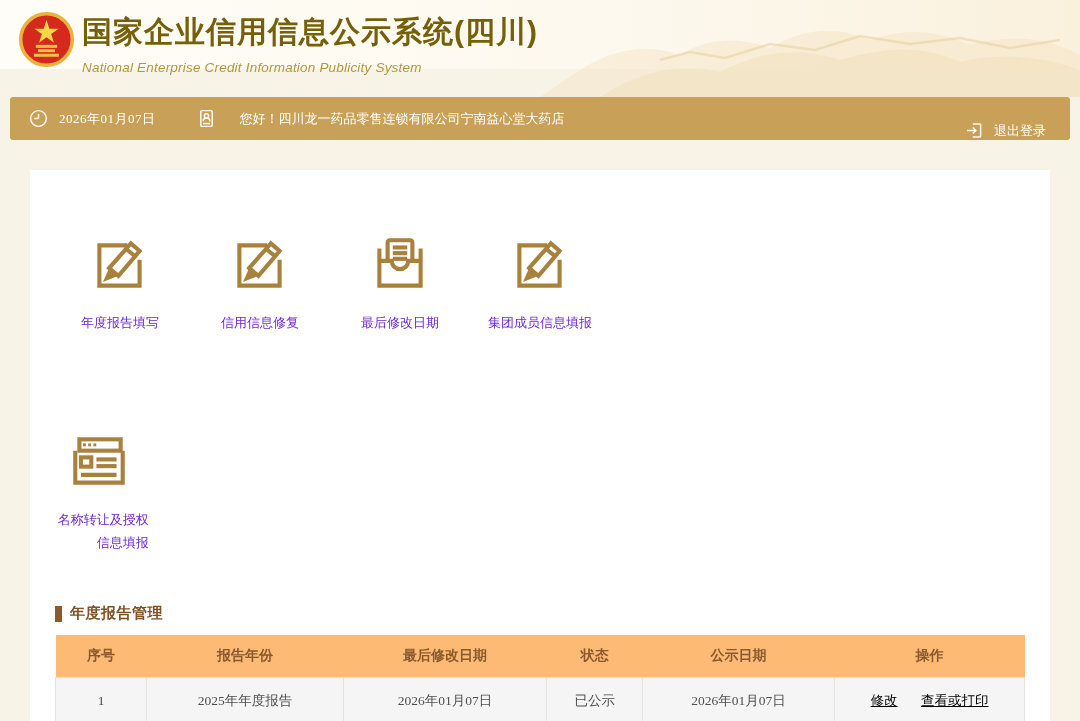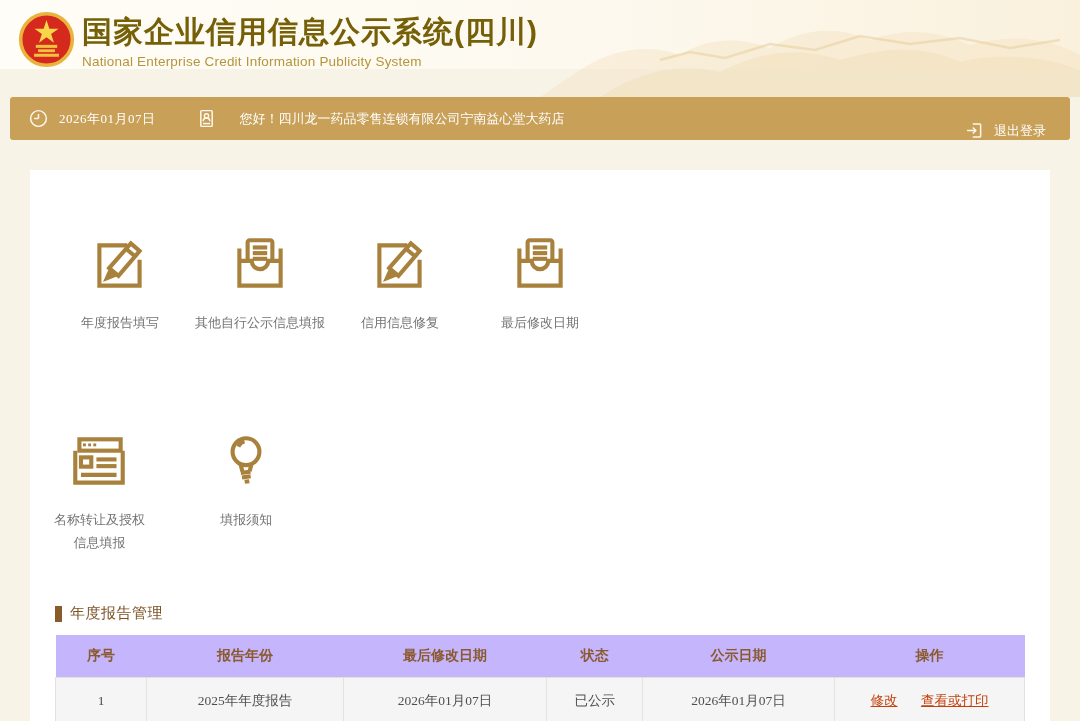--- a/index.html
+++ b/index.html
@@ -12,21 +12,21 @@
   .header{
     position:absolute;left:0;top:0;width:1080px;height:69px;
     background:linear-gradient(90deg,#fffdf7 0%,#fdf9ef 55%,#faf1dd 100%);
   }
   .mountain-art{position:absolute;right:0;top:0;height:97px;width:540px;pointer-events:none;}
   .emblem{position:absolute;left:18px;top:11px;width:57px;height:57px;}
   .title-block{position:absolute;left:82px;top:14px;}
   .site-title{
     font-size:30px;font-weight:bold;color:#756008;letter-spacing:1px;line-height:1.2;
   }
-  .site-subtitle{font-size:13.5px;color:#b5953c;margin-top:4px;letter-spacing:.2px;}
+  .site-subtitle{font-size:13.5px;color:#b5953c;margin-top:10px;letter-spacing:.2px;font-style:italic;}
   
   .topbar{
     position:absolute;left:10px;top:97px;width:1060px;height:43px;
     background:#c8a058;border-radius:3px;color:#fff;
     display:flex;align-items:center;font-size:13px;
   }
   .topbar .left{display:flex;align-items:center;padding-left:18px;flex:1;min-width:0;}
   .topbar .right{display:flex;align-items:center;padding-right:24px;cursor:pointer;margin-top:24px;}
   .tb-icon{width:21px;height:21px;stroke:#fdf8ee;fill:none;stroke-width:1.7;flex:none;}
   .tb-date{margin-left:10px;margin-right:40px;font-family:"Liberation Serif","DejaVu Serif",serif;letter-spacing:.5px;}
@@ -39,42 +39,42 @@
   }
   .menu-grid{
     display:grid;grid-template-columns:repeat(7,1fr);
     padding:0 20px;align-items:start;
   }
   .menu-grid.row1{margin-top:62px;}
   .menu-grid.row2{margin-top:94px;gap:48px;}
   .menu-item{display:flex;flex-direction:column;align-items:center;cursor:pointer;}
   .menu-item svg{width:66px;height:66px;flex:none;}
   .menu-label{
-    margin-top:14px;font-size:13px;color:#737373;text-align:center;line-height:1.75;
+    margin-top:14px;font-size:13px;color:#6d28d9;text-align:right;line-height:1.75;
   }
   .gi{stroke:#a8813d;fill:none;stroke-width:4;stroke-linejoin:miter;}
   .gi-fill{fill:#a8813d;stroke:none;}
   
   .report-section{margin-top:50px;padding:0 25px;}
   .section-head{display:flex;align-items:center;}
   .section-bar{width:7px;height:16px;background:#8a5a2a;margin-right:8px;flex:none;}
-  .section-title{font-size:15px;font-weight:normal;color:#7d5224;letter-spacing:.5px;}
+  .section-title{font-size:15px;font-weight:bold;color:#7d5224;letter-spacing:.5px;}
   table.report{
     width:100%;margin-top:12px;border-collapse:collapse;table-layout:fixed;
     font-family:"Liberation Serif","DejaVu Serif",serif;
   }
   table.report th{
-    background:#c4b5fd;color:#8a5a2e;font-size:14px;font-weight:bold;
+    background:#fdba74;color:#8a5a2e;font-size:14px;font-weight:bold;
     height:40px;text-align:center;border:none;
   }
   table.report td{
     background:#f5f5f5;border:1px solid #e4e2df;height:43px;
     text-align:center;font-size:13.5px;color:#4f4f4f;
   }
-  .op-link{color:#c2410c;text-decoration:underline;cursor:pointer;font-size:13.5px;}
+  .op-link{color:#000000;text-decoration:underline;cursor:pointer;font-size:13.5px;}
   .op-link + .op-link{margin-left:20px;}
   .col-seq{width:9.4%;}.col-year{width:20.3%;}.col-mod{width:21%;}
   .col-status{width:9.9%;}.col-pub{width:19.8%;}.col-op{width:19.6%;}
 </style>
 </head>
 <body>
 
 <svg width="0" height="0" style="position:absolute" aria-hidden="true">
   <defs>
     <symbol id="sym-edit" viewBox="0 0 64 64">
@@ -163,50 +163,44 @@
 
   <div class="menu-grid row1">
     <div class="menu-item">
       <svg>
           <use href="#sym-edit"></use>
         </svg>
       <div class="menu-label">年度报告填写</div>
     </div>
     <div class="menu-item">
       <svg>
+          <use href="#sym-edit"></use>
+        </svg>
+      <div class="menu-label">信用信息修复</div>
+    </div>
+    <div class="menu-item">
+      <svg>
           <use href="#sym-inbox"></use>
         </svg>
-      <div class="menu-label">其他自行公示信息填报</div>
+      <div class="menu-label">最后修改日期</div>
     </div>
     <div class="menu-item">
       <svg>
           <use href="#sym-edit"></use>
         </svg>
-      <div class="menu-label">信用信息修复</div>
-    </div>
-    <div class="menu-item">
-      <svg>
-          <use href="#sym-inbox"></use>
-        </svg>
-      <div class="menu-label">最后修改日期</div>
+      <div class="menu-label">集团成员信息填报</div>
     </div>
   </div>
 
   <div class="menu-grid row2">
     <div class="menu-item">
       <svg>
           <use href="#sym-browser"></use>
         </svg>
       <div class="menu-label">名称转让及授权信息填报</div>
-    </div>
-    <div class="menu-item">
-      <svg>
-          <use href="#sym-bulb"></use>
-        </svg>
-      <div class="menu-label">填报须知</div>
     </div>
     <div></div>
       <div></div>
       <div></div>
       <div></div>
       <div></div>
   </div>
 
   <div class="report-section">
     <div class="section-head">

